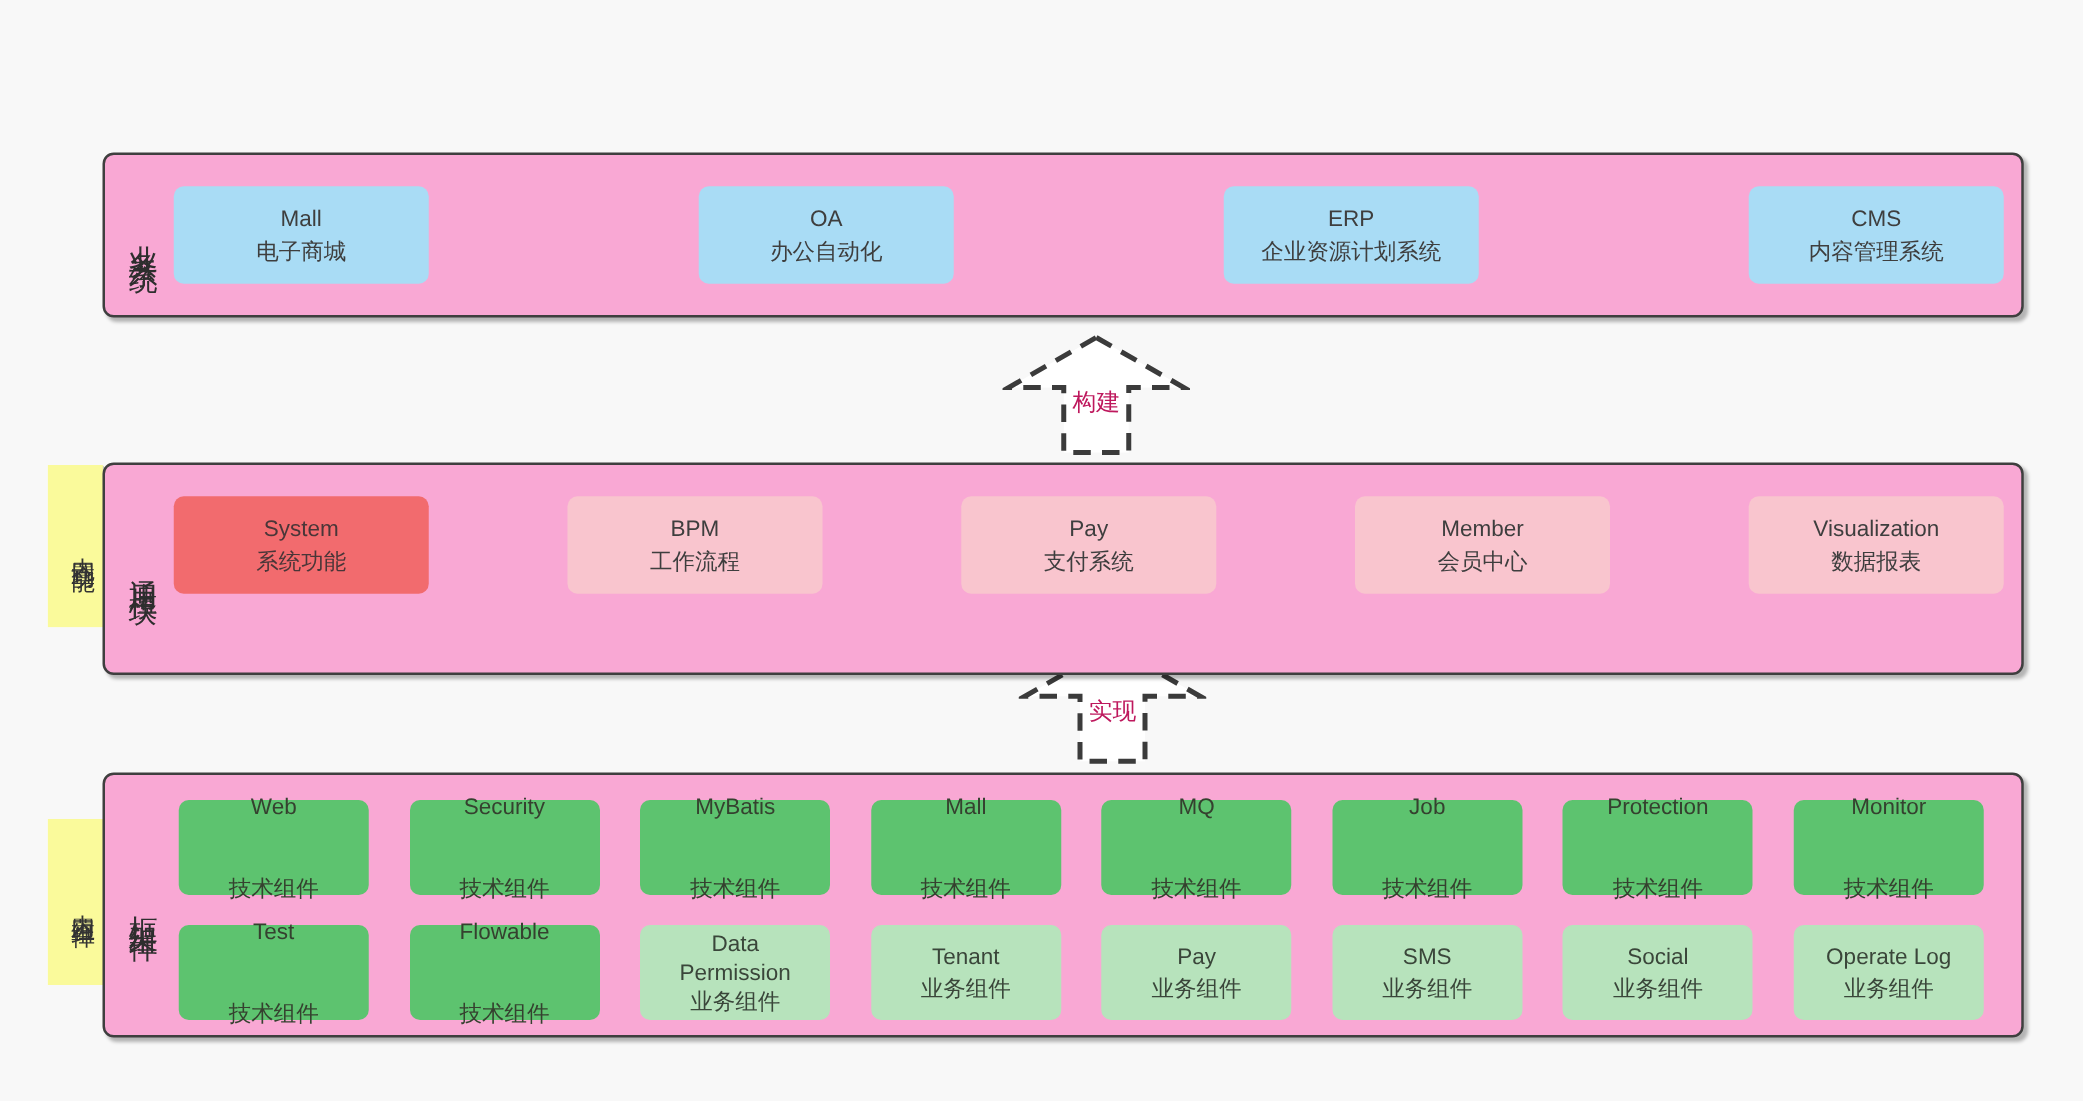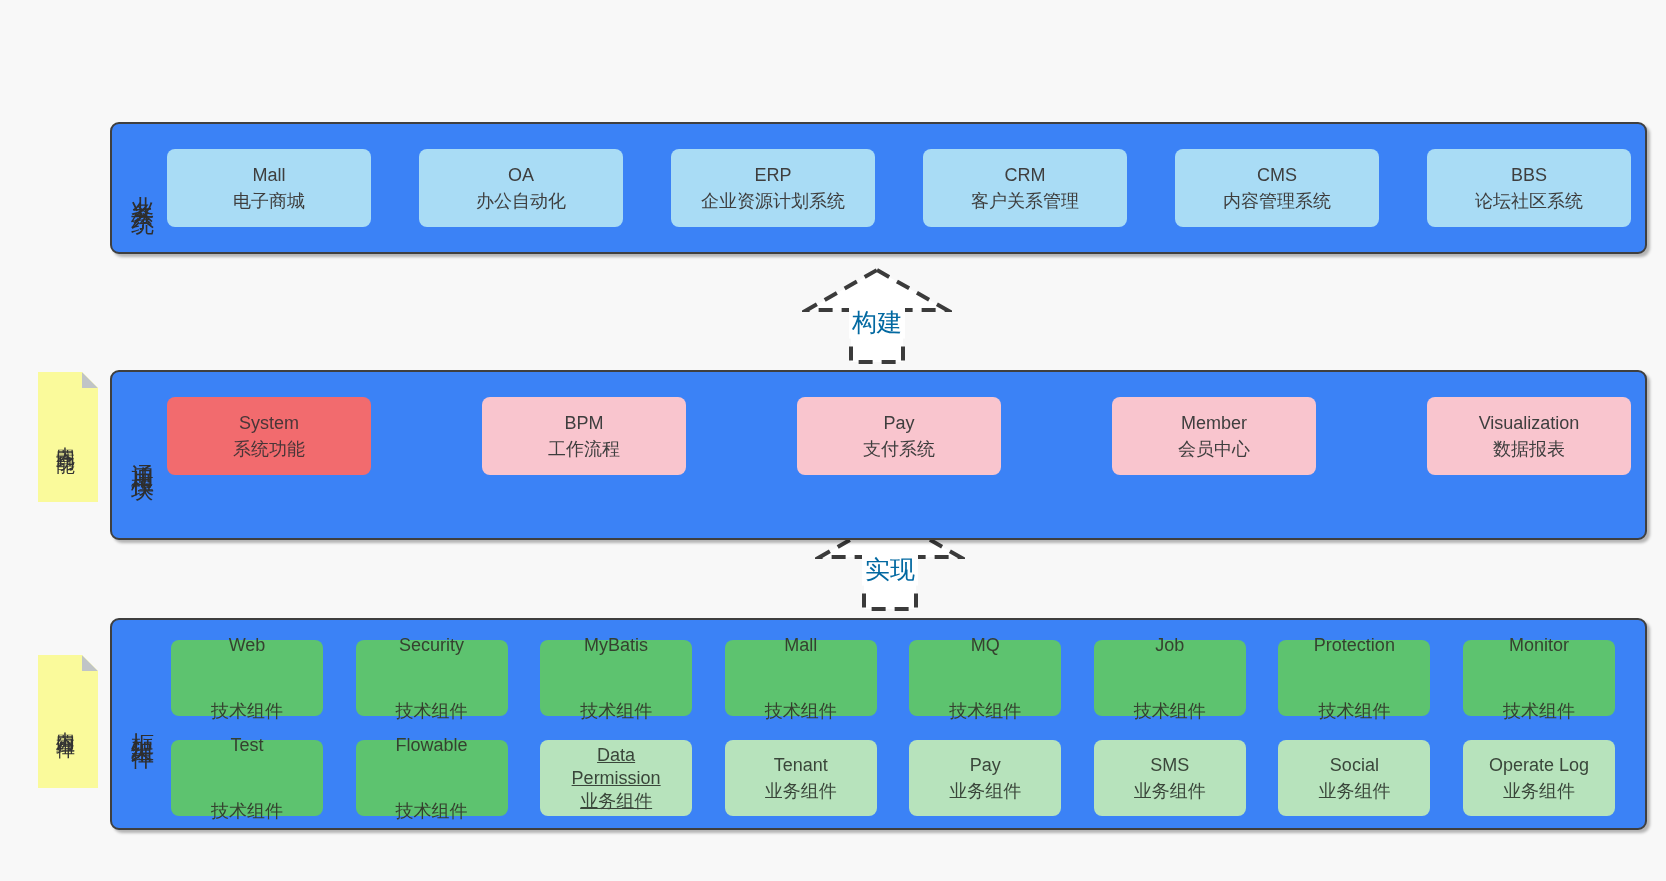--- a/index.html
+++ b/index.html
@@ -2,22 +2,22 @@
 <html><head>
 <meta charset="utf-8">
 <style>
   html,body { margin:0; padding:0; background:#f8f8f8; }
   .stage {
     position:relative; width:1666px; height:881px; background:#f8f8f8;
     font-family:"Liberation Sans", sans-serif; overflow:hidden;
   }
   
   .panel {
-    position:absolute; left:110px; width:1537px; box-sizing:border-box;
-    background:#3b82f6; border:2px solid #3f3f3f; border-radius:9px;
+    position:absolute; left:82px; width:1537px; box-sizing:border-box;
+    background:#f9a8d4; border:2px solid #3f3f3f; border-radius:9px;
     box-shadow:3px 3px 3px rgba(0,0,0,0.28); z-index:2;
   }
   #panel-business   { top:122px; height:132px; }
   #panel-modules    { top:370px; height:170px; }
   #panel-components { top:618px; height:212px; }
 
   .layer-label {
     position:absolute; left:16px; top:50%; transform:translateY(-50%);
     writing-mode:vertical-rl; text-orientation:upright;
     font-size:23px; letter-spacing:5px; color:#2e2e2e; white-space:nowrap;
@@ -29,21 +29,21 @@
   .row-comp-2 { left:59px; right:30px; top:120px; }
 
   .box {
     border-radius:8px; display:flex; flex-direction:column;
     justify-content:center; align-items:center; text-align:center;
     color:#3e3e3e;
   }
   .box-lg { width:204px; height:78px; }
   .box-sm { width:152px; height:76px; }
   .box-name, .box-desc { font-size:18px; line-height:26px; }
-  .box.three-line .box-name, .box.three-line .box-desc { line-height:23px;text-decoration:underline; }
+  .box.three-line .box-name, .box.three-line .box-desc { line-height:23px; }
   .box.three-line .box-name { display:block; width:112px; }
 
   .blue        { background:#a9dcf5; }
   .red         { background:#f26b6e; color:#493638; }
   .pink        { background:#f9c5ce; }
   .green-dark  { background:#5dc36f; color:#35412f;gap:40px; }
   .green-light { background:#b7e3bc; color:#3a463a; }
 
   
   .sticky {
@@ -66,21 +66,21 @@
   .arrow { position:absolute; width:150px; height:100px; z-index:1; }
   #arrow-build     { left:802px; top:266px; }
   #arrow-implement { left:815px; top:513px; }
   .arrow svg { display:block; width:150px; height:100px; }
   .arrow path {
     fill:#ffffff; stroke:#3b3b3b; stroke-width:4;
     stroke-dasharray:14 9; stroke-linejoin:miter;
   }
   .arrow-label {
     position:absolute; left:50%; top:56px; transform:translate(-50%,-50%);
-    font-size:25px; color:#0369a1; background:#ffffff; padding:0 3px;
+    font-size:19px; color:#be185d; background:#ffffff; padding:0 3px;
     white-space:nowrap;
   }
 </style>
 </head>
 <body>
 
 <div class="stage">
 
   <div class="sticky" id="sticky-modules">
     <span class="sticky-label">内置功能</span>
@@ -100,30 +100,22 @@
       </div>
       <div class="box box-lg blue">
         <div class="box-name">OA</div>
         <div class="box-desc">办公自动化</div>
       </div>
       <div class="box box-lg blue">
         <div class="box-name">ERP</div>
         <div class="box-desc">企业资源计划系统</div>
       </div>
       <div class="box box-lg blue">
-        <div class="box-name">CRM</div>
-        <div class="box-desc">客户关系管理</div>
-      </div>
-      <div class="box box-lg blue">
         <div class="box-name">CMS</div>
         <div class="box-desc">内容管理系统</div>
-      </div>
-      <div class="box box-lg blue">
-        <div class="box-name">BBS</div>
-        <div class="box-desc">论坛社区系统</div>
       </div>
     </div>
   </section>
 
   <div class="arrow" id="arrow-build">
     <svg viewBox="0 0 150 100">
       <path d="M75 4 L145 44 L101 44 L101 96 L49 96 L49 44 L5 44 Z"></path>
     </svg>
     <div class="arrow-label">构建</div>
   </div>

